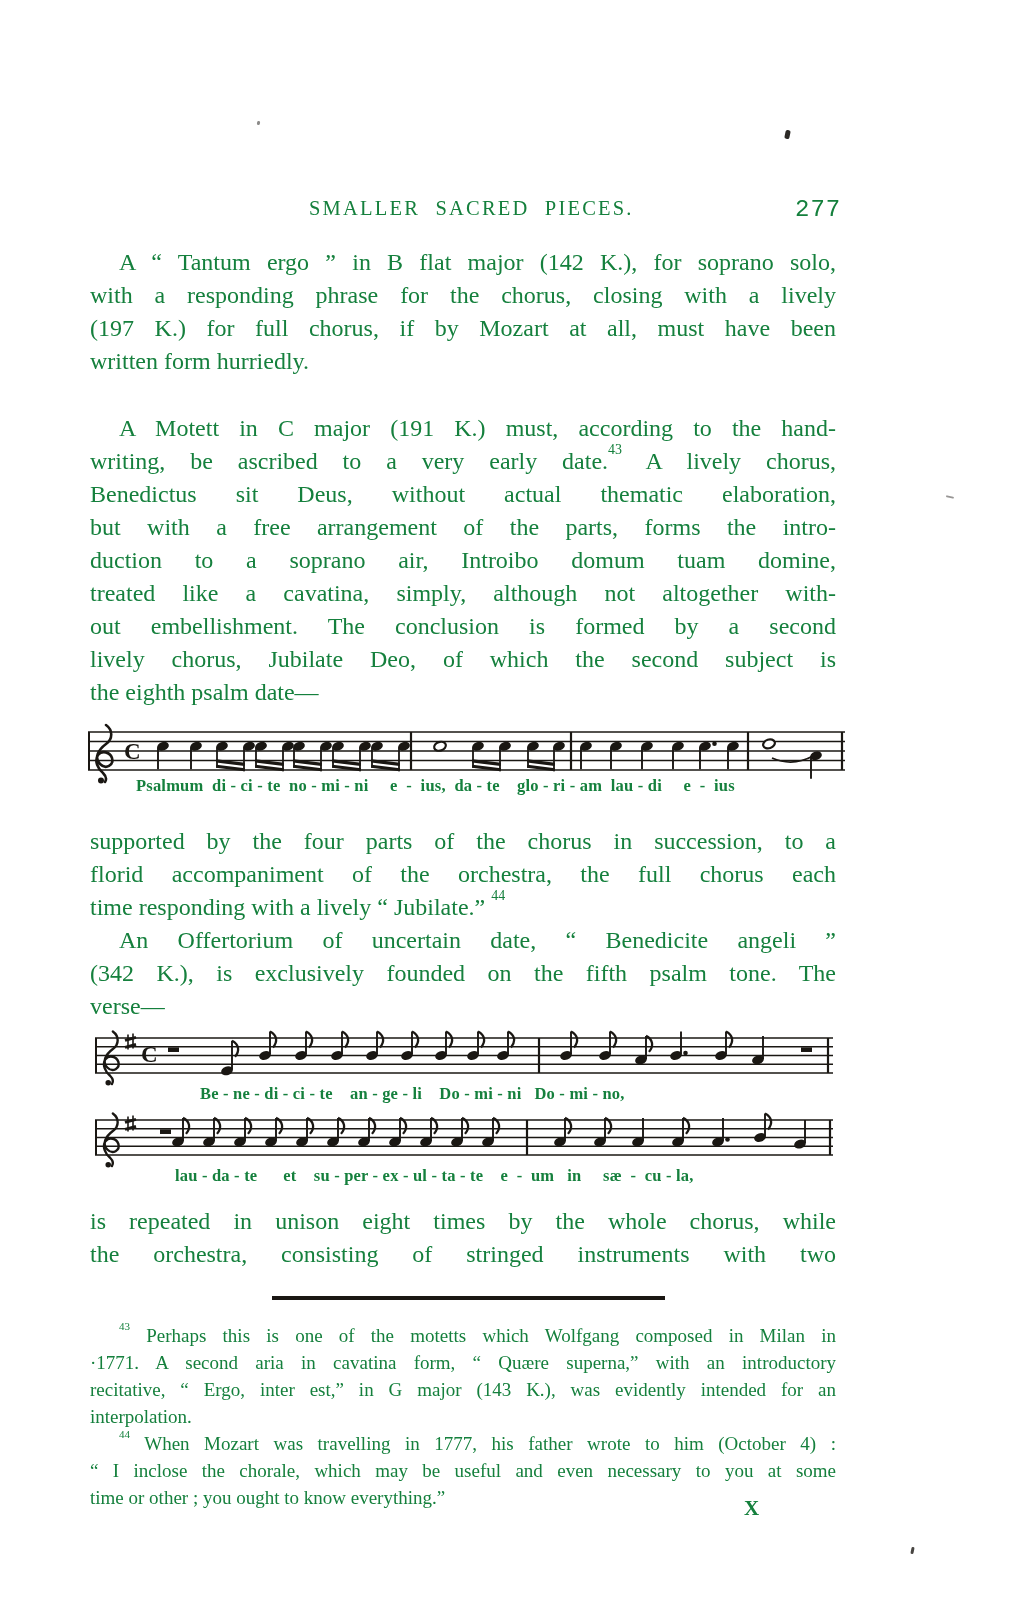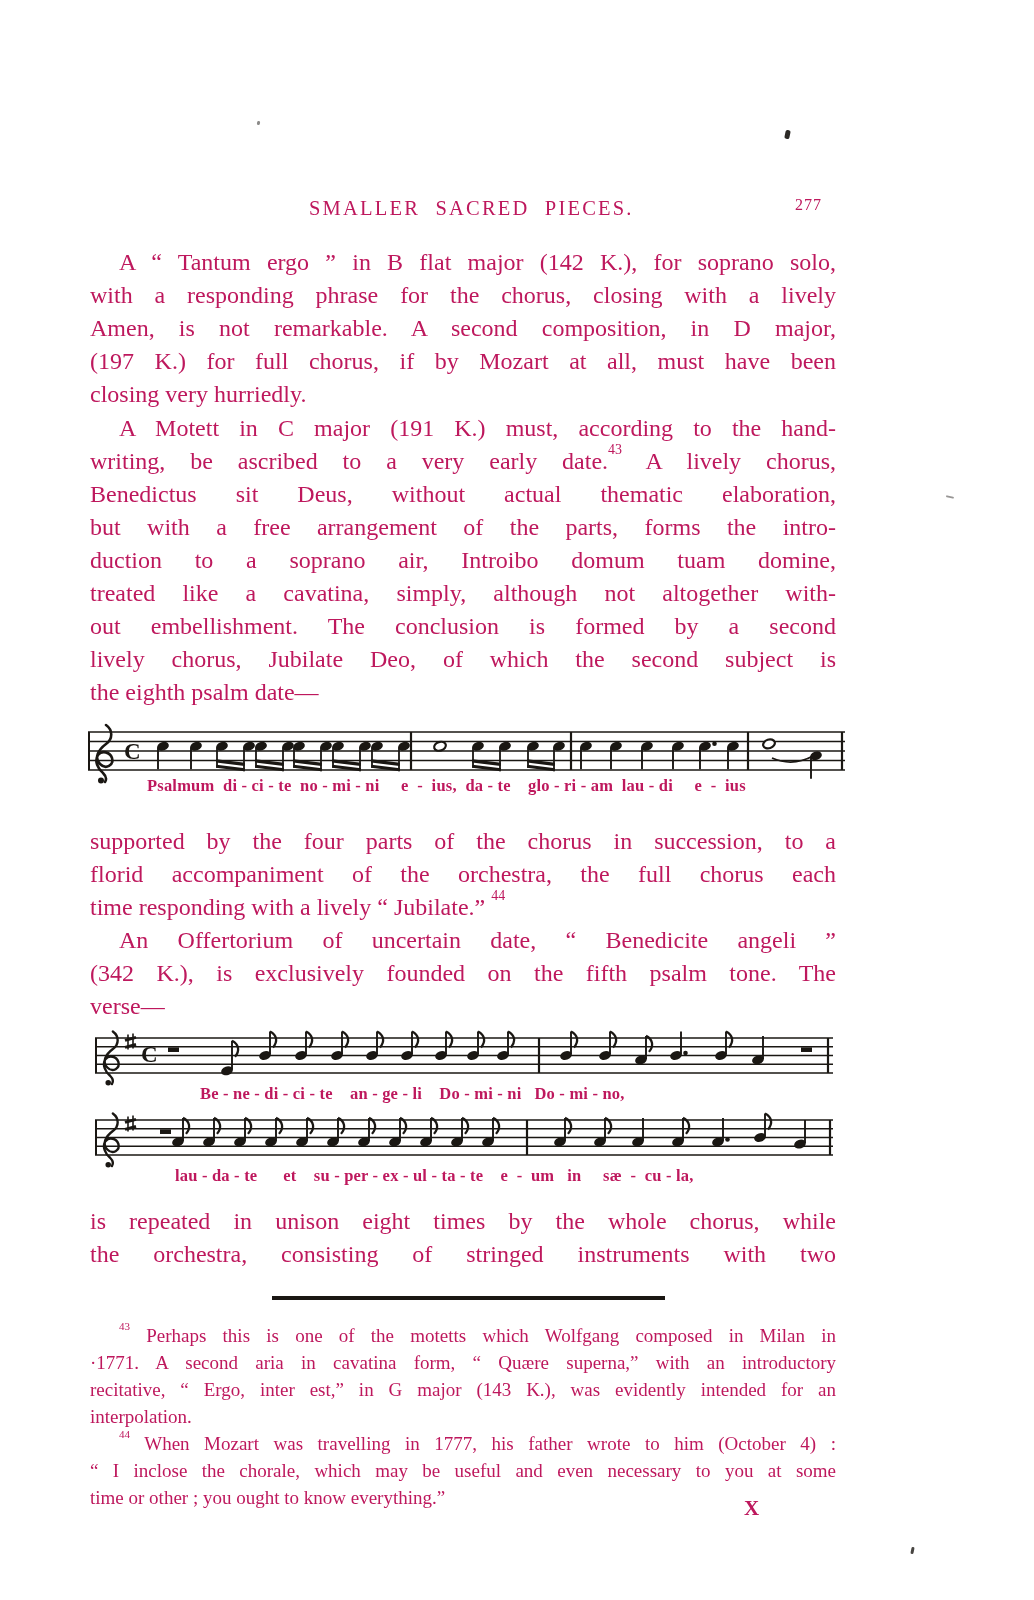--- a/index.html
+++ b/index.html
@@ -1,19 +1,19 @@
 <!DOCTYPE html>
 <html><head>
 <meta charset="utf-8">
 <style>
   html,body{margin:0;padding:0;background:#e8e8e8;}
   .page{position:relative;width:1034px;height:1600px;background:#ffffff;
-    font-family:"Liberation Serif","DejaVu Serif",serif;color:#be185d;overflow:hidden;margin:0 auto;}
+    font-family:"Liberation Serif","DejaVu Serif",serif;color:#15803d;overflow:hidden;margin:0 auto;}
   .header-title{position:absolute;font-size:20.5px;letter-spacing:2.2px;word-spacing:8px;white-space:nowrap;}
-  .pagenum{position:absolute;font-size:16px;letter-spacing:1px;}
+  .pagenum{position:absolute;font-size:24px;letter-spacing:1px;font-family:Liberation Mono, monospace;}
   .textcol{position:absolute;left:90px;width:746px;top:0;height:1600px;}
   .para{position:absolute;left:0;width:100%;}
   .tline{height:33px;font-size:24px;line-height:33px;}
   .just{text-align:justify;text-align-last:justify;}
   .ind{padding-left:29px;}
   .fnblock .tline{font-size:19px;line-height:27px;height:27px;}
   sup.fnm{font-weight:400;font-size:0.58em;position:relative;top:-0.45em;line-height:0;}
   .lyric{position:absolute;font-weight:700;font-size:16.5px;white-space:pre;letter-spacing:0.2px;}
   .music{position:absolute;left:0;}
   .timesig{font-family:"Liberation Serif","DejaVu Serif",serif;font-weight:700;}
@@ -25,23 +25,22 @@
 <body>
 
 <div class="page">
   <div class="header-title" style="left:309px;top:197px">SMALLER SACRED PIECES.</div>
   <div class="pagenum" style="left:795px;top:196px">277</div>
 
   <div class="textcol" id="bodycol">
       <div class="para" style="top: 246px;">
         <div class="tline just ind"><span>A “ Tantum ergo ” in B flat major (142 K.), for soprano solo,</span></div>
         <div class="tline just"><span>with a responding phrase for the chorus, closing with a lively</span></div>
-        <div class="tline just"><span>Amen, is not remarkable.  A second composition, in D major,</span></div>
         <div class="tline just"><span>(197 K.) for full chorus, if by Mozart at all, must have been</span></div>
-        <div class="tline"><span>closing very hurriedly.</span></div>
+        <div class="tline"><span>written form hurriedly.</span></div>
       </div>
       <div class="para" style="top: 412px;">
         <div class="tline just ind"><span>A Motett in C major (191 K.) must, according to the hand-</span></div>
         <div class="tline just"><span>writing, be ascribed to a very early date.</span><sup class="fnm">43</sup><span>  A lively chorus,</span></div>
         <div class="tline just"><span>Benedictus sit Deus, without actual thematic elaboration,</span></div>
         <div class="tline just"><span>but with a free arrangement of the parts, forms the intro-</span></div>
         <div class="tline just"><span>duction to a soprano air, Introibo domum tuam domine,</span></div>
         <div class="tline just"><span>treated like a cavatina, simply, although not altogether with-</span></div>
         <div class="tline just"><span>out embellishment.  The conclusion is formed by a second</span></div>
         <div class="tline just"><span>lively chorus, Jubilate Deo, of which the second subject is</span></div>
@@ -306,16 +305,16 @@
         <div class="tline just"><span>“ I inclose the chorale, which may be useful and even necessary to you at some</span></div>
         <div class="tline"><span>time or other ; you ought to know everything.”</span></div>
       </div>
     </div>
 
   <div class="sigmark" style="left:744px;top:1496px">X</div>
 <div class="speck" style="left: 257px; top: 121px; width: 3px; height: 4px; opacity: 0.5; border-radius: 2px; transform: rotate(12deg);"></div>
     <div class="speck" style="left: 785px; top: 130px; width: 5px; height: 9px; opacity: 0.92; border-radius: 2px; transform: rotate(12deg);"></div>
     <div class="speck" style="left: 946px; top: 496px; width: 8px; height: 2px; opacity: 0.45; border-radius: 2px; transform: rotate(12deg);"></div>
     <div class="speck" style="left: 911px; top: 1547px; width: 3px; height: 7px; opacity: 0.8; border-radius: 2px; transform: rotate(12deg);"></div>
-    <div class="lyric" style="left: 147px; top: 776px;">Psalmum  di - ci - te  no - mi - ni     e  -  ius,  da - te    glo - ri - am  lau - di     e  -  ius</div>
+    <div class="lyric" style="left: 136px; top: 776px;">Psalmum  di - ci - te  no - mi - ni     e  -  ius,  da - te    glo - ri - am  lau - di     e  -  ius</div>
     <div class="lyric" style="left: 200px; top: 1084px;">Be - ne - di - ci - te    an - ge - li    Do - mi - ni   Do - mi - no,</div>
     <div class="lyric" style="left: 175px; top: 1166px;">lau - da - te      et    su - per - ex - ul - ta - te    e  -  um   in     sæ  -  cu - la,</div>
   </div>
 
 </body></html>

